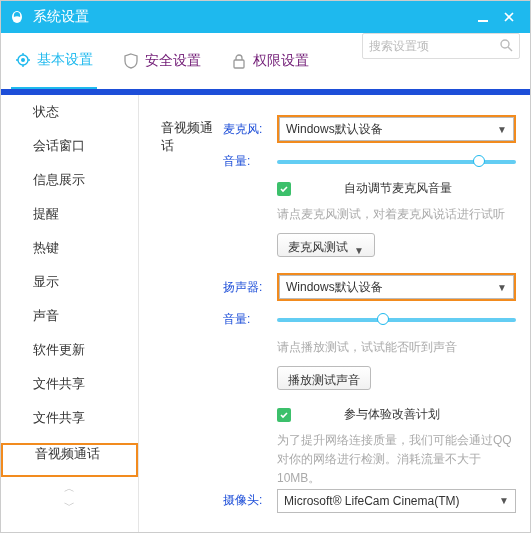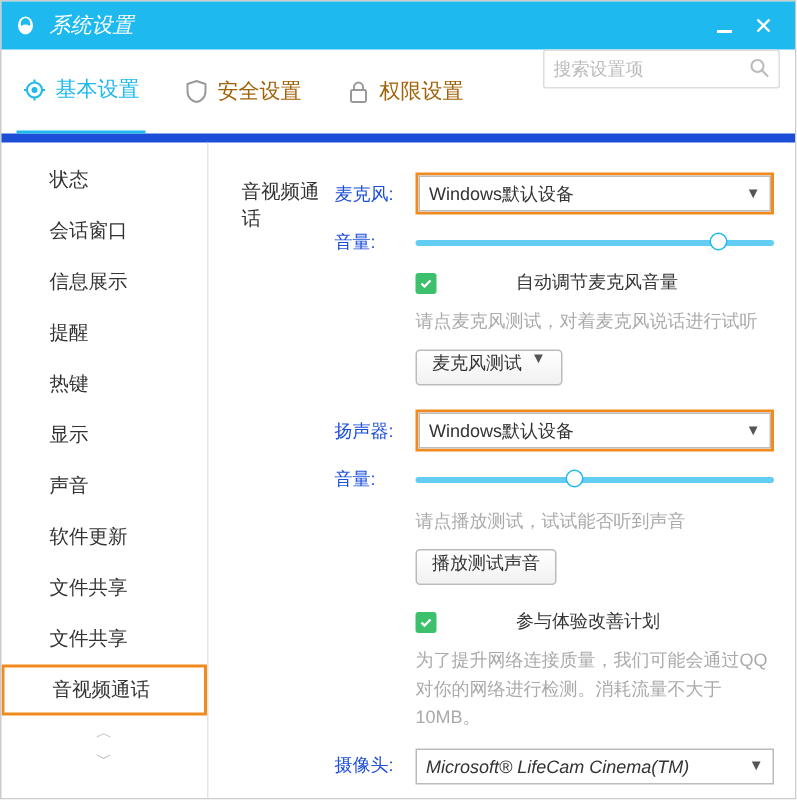--- a/index.html
+++ b/index.html
@@ -1,52 +1,52 @@
 <!DOCTYPE html>
 <html><head>
 <meta charset="utf-8">
 <style>
 * { box-sizing: border-box; margin: 0; padding: 0; }
 body { font-family: "Microsoft YaHei", sans-serif; font-size: 12px; background: #fff; }
 .window { width: 531px; height: 533px; border: 1px solid #ccc; display: flex; flex-direction: column; position: relative; }
-.titlebar { height: 32px; background: #1eb9ee; color: #fff; display: flex; align-items: center; padding: 0 8px; font-size: 14px; font-style: italic; }
+.titlebar { height: 32px; background: #1eb9ee; color: #fff; display: flex; align-items: center; padding: 0 8px; font-size: 14px; }
 .titlebar .logo { width: 16px; height: 16px; margin-right: 8px; }
 .titlebar .spacer { flex: 1; }
 .titlebar .winbtn { width: 26px; height: 32px; display: flex; align-items: center; justify-content: center; cursor: pointer; }
 .tabs { height: 62px; border-bottom: 6px solid #1d4ed8; display: flex; align-items: stretch; padding: 0 10px; gap: 22px; }
-.tab { display: flex; align-items: center; gap: 6px; font-size: 14px; color: #a16207; cursor: pointer; padding: 0 4px; }
+.tab { display: flex; align-items: center; gap: 6px; font-size: 14px; color: #701a75; cursor: pointer; padding: 0 4px; }
 .tab.active { color: #1eb9ee; border-bottom: 2px solid #1eb9ee; }
 .tab .ticon { width: 16px; height: 16px; display: flex; align-items: center; justify-content: center; }
 .searchwrap { margin-left: auto; display: flex; align-items: flex-start; }
 .searchbox { width: 158px; height: 26px; border: 1px solid #ddd; border-radius: 2px; display: flex; align-items: center; padding: 0 6px; color: #bbb; background: #fff; }
 .searchbox input { border: none; outline: none; width: 100%; font-size: 12px; color: #333; background: transparent; }
 .searchbox input::placeholder { color: #bbb; }
 .searchbox .sicn { margin-left: 4px; color: #bbb; }
 .body { flex: 1; display: flex; overflow: hidden; }
 .sidebar { width: 138px; border-right: 1px solid #e5e5e5; display: flex; flex-direction: column; padding-top: 8px; position: relative; }
-.sidebar .item { height: 34px; display: flex; align-items: center; padding-left: 32px; color: #333; font-size: 13px; cursor: pointer; }
+.sidebar .item { height: 34px; display: flex; padding-left: 32px; color: #333; font-size: 13px; cursor: pointer; }
 .sidebar .item.active { border: 2px solid #f28b1e; }
 .sidebar .nav { display: flex; flex-direction: column; align-items: center; gap: 2px; padding-top: 4px; }
 .sidebar .nav .arr { color: #bbb; cursor: pointer; font-size: 11px; }
 .content { flex: 1; padding: 20px 14px 10px 22px; overflow: hidden; color: #333; }
 .row { display: flex; align-items: center; margin-bottom: 10px; }
 .flabel { width: 52px; color: #1d4ed8; font-size: 12px; }
 .selectwrap { flex: 1; margin-left: 6px; border: 2px solid #f28b1e; }
 .select { height: 24px; border: 1px solid #bcbcbc; background: #fff; display: flex; align-items: center; padding: 0 6px; font-size: 12px; cursor: pointer; position: relative; justify-content: space-between; }
 .select.plain { border: 1px solid #bcbcbc; }
 .select .caret { margin-left: auto; color: #555; font-size: 10px; }
-.plain-selectwrap { flex: 1; margin-left: 6px; font-style: italic; }
+.plain-selectwrap { flex: 1; margin-left: 6px; }
 .slider { flex: 1; margin-left: 6px; height: 4px; background: #63cdf3; border-radius: 2px; position: relative; margin-top: 2px; margin-bottom: 2px; }
 .slider .thumb { position: absolute; top: -5px; width: 12px; height: 12px; border: 1px solid #1eb9ee; background: #fff; border-radius: 50%; }
 .slider-row .flabel { width: 52px; }
 .check { width: 14px; height: 14px; background: #3cc06b; border-radius: 2px; display: flex; align-items: center; justify-content: center; margin-right: 6px; }
 .check svg { display: block; }
 .hint { color: #aaa; font-size: 12px; margin-left: 58px; margin-bottom: 10px; line-height: 1.5; }
-.hint2 { color: #aaa; font-size: 12px; margin-left: 58px; margin-bottom: 10px; line-height: 1.6; }
-.btn { display: inline-flex; align-items: flex-start; height: 24px; padding: 0 10px; border: 1px solid #bbb; background: linear-gradient(#fff,#f1f1f1); border-radius: 3px; font-size: 12px; cursor: pointer; color: #333; }
+.hint2 { color: #aaa; font-size: 12px; margin-left: 58px; line-height: 1.6; }
+.btn { display: inline-flex; align-items: flex-end; height: 24px; padding: 0 10px; border: 1px solid #bbb; background: linear-gradient(#fff,#f1f1f1); border-radius: 3px; font-size: 12px; cursor: pointer; color: #333; }
 .btn .caret { margin-left: 6px; font-size: 10px; color: #555; }
 .btnrow { margin-left: 58px; margin-bottom: 16px; }
 .checkrow { display: flex; align-items: center; margin-left: 58px; margin-bottom: 8px; font-size: 12px; color: #333; gap: 47px; }
 .topgroup { display: flex; }
 .topgroup .glabel { width: 62px; font-size: 13px; color: #333; padding-top: 4px; }
 .topgroup .gcontent { flex: 1; }
 .gcontent .row .flabel { width: 48px; }
 .gcontent .hint, .gcontent .btnrow, .gcontent .checkrow, .gcontent .hint2 { margin-left: 54px; }
 </style>
 </head>

